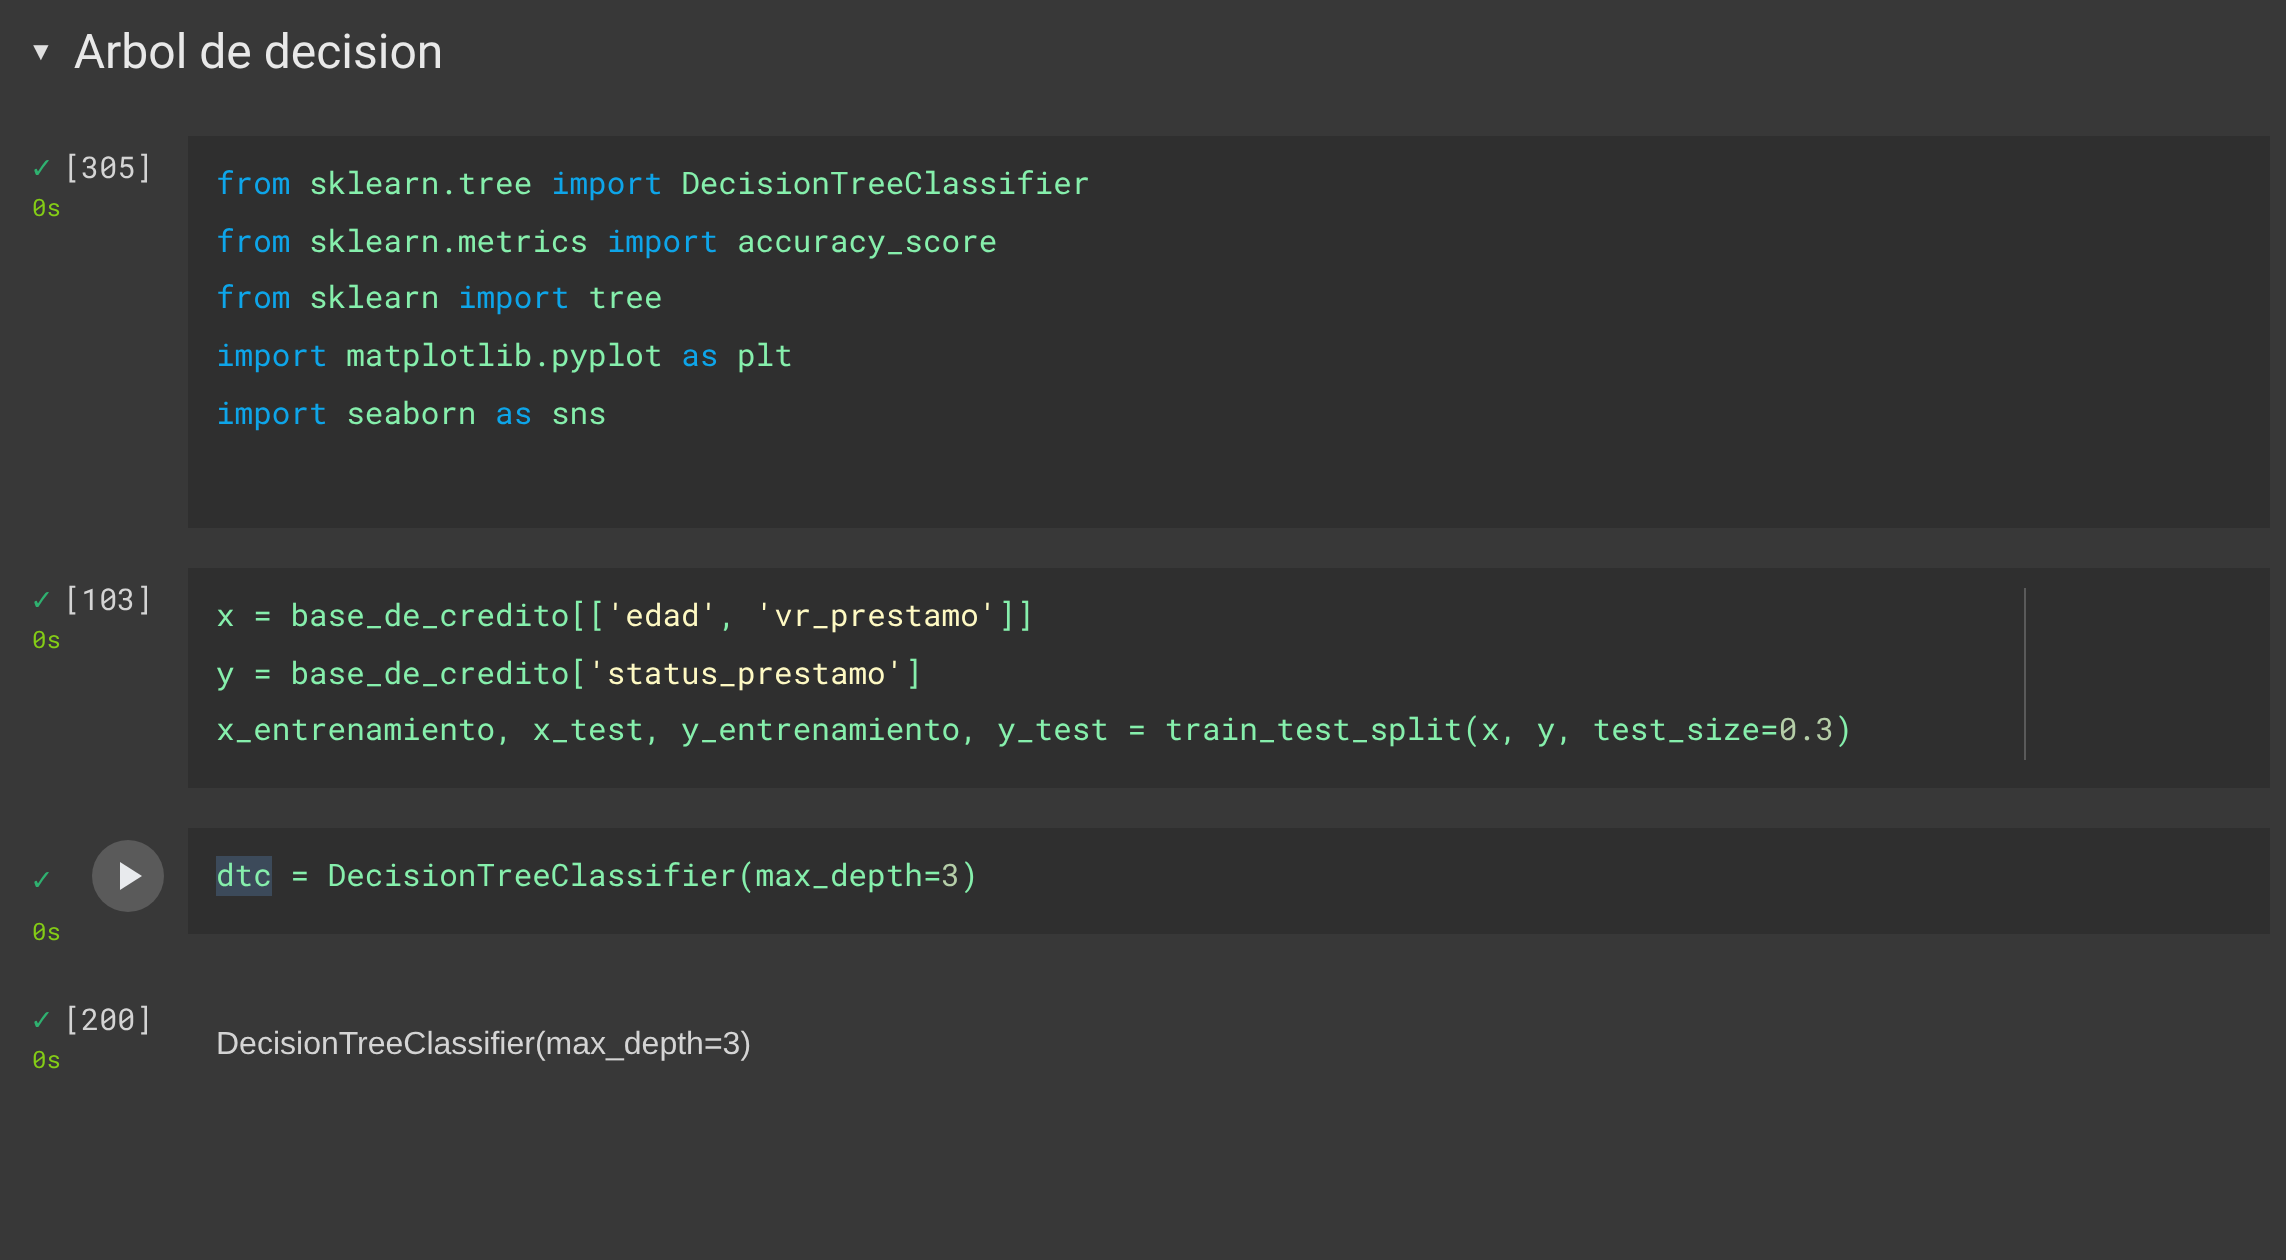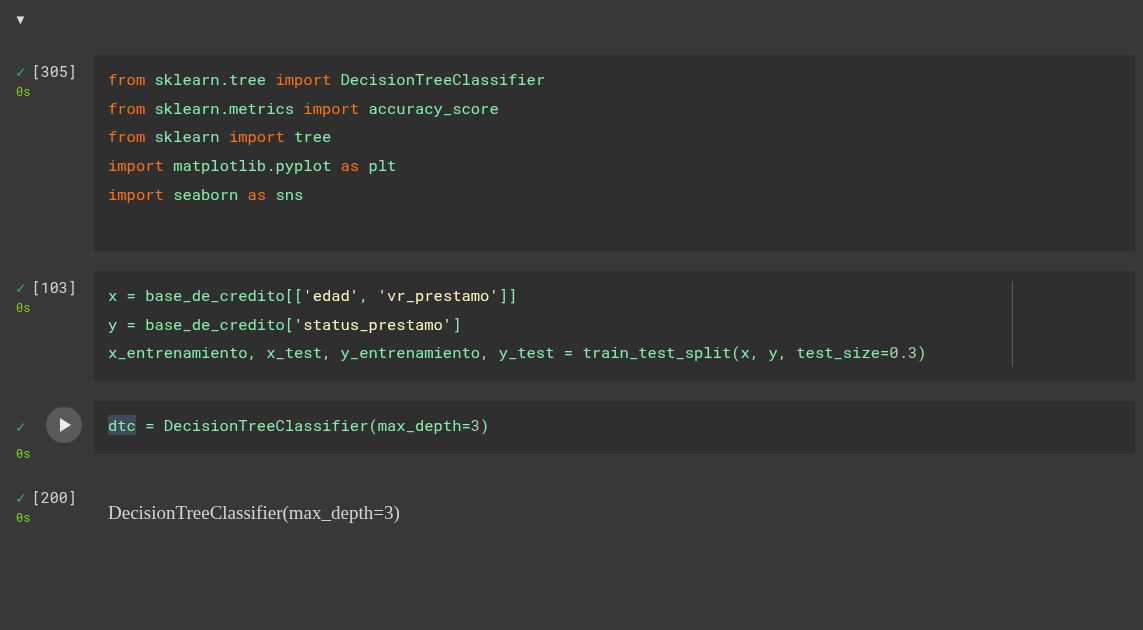--- a/index.html
+++ b/index.html
@@ -89,27 +89,27 @@
     font-size: 15.5px;
     white-space: pre;
     position: relative;
   }
   .code-block.focused {
     outline: none;
   }
   .output {
     padding: 14px 14px 0 14px;
     line-height: 1.85;
-    font-size: 19px;
+    font-size: 16px;
     color: #d4d4d4;
-    font-family: Liberation Serif, serif;
+    font-family: Liberation Sans, sans-serif;
   }
   .cursor-highlight { background: #3c4a5a; text-align: right; }
   
-  .kw { color: #f97316; }
+  .kw { color: #0ea5e9; }
   .str { color: #fef9c3; }
   .num { color: #b5cea8; text-align: center; }
   .plain { color: #86efac; }
   .vline {
     position:absolute;
     right:122px;
     top:10px;
     bottom:14px;
     width:1px;
     background:#5a5a5a;
@@ -125,20 +125,21 @@
     align-items:baseline;
     gap:6px;
     padding-left:8px;
   }
 </style>
 </head>
 <body>
 
 <div class="section-header">
   <span class="arrow">▼</span>
+  <span>Arbol de decision</span>
 </div>
 
 <div class="cells" id="cells">
     <div class="cell">
       <div class="gutter">
         <div class="gutter-col">
           <div class="exec">
             <span class="check">✓</span>
             <span class="exec-label-bracket">[305]</span>
           </div>

